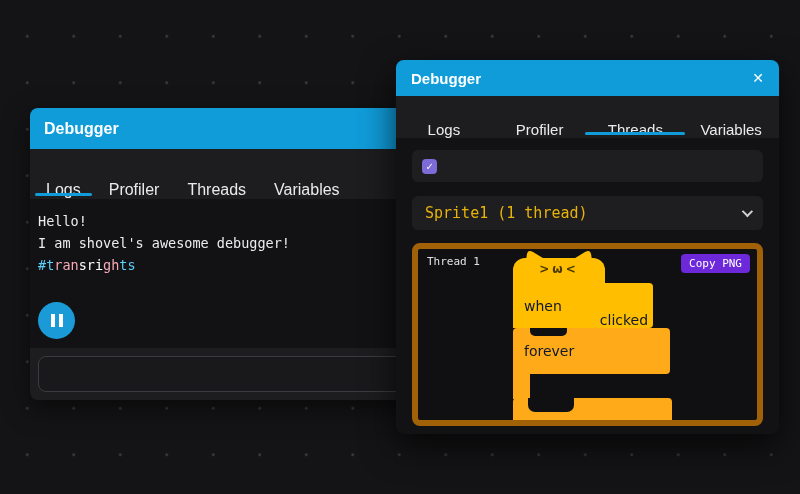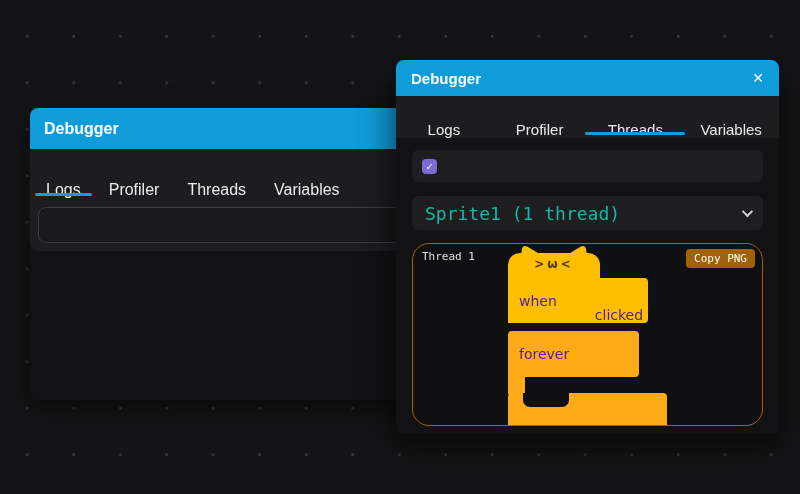--- a/index.html
+++ b/index.html
@@ -34,37 +34,37 @@
   .pause-btn i { display:block; width:4px; height:13px; background:#fff; }
   .win-footer { height:52px; background:#1d1d20; border-radius:0 0 8px 8px; padding:8px; }
   .log-input { width:100%; height:36px; background:#19191b; border:1px solid #3c3c40; border-radius:8px;
     color:#eee; font-family:"DejaVu Sans Mono", monospace; font-size:13px; padding:0 10px; outline:none; }
   .rcontent { flex:1; padding:12px 16px 0 16px; display:flex; flex-direction:column; }
   .row { background:#1e1e21; border-radius:6px; display:flex; align-items:center;
     font-family:"DejaVu Sans Mono", monospace; color:#d9d9d9; }
   .row-check { height:32px; padding:0 10px; margin-bottom:14px; font-size:12px; cursor:pointer; }
   .checkbox { width:15px; height:15px; border-radius:4px; background:#7d6bd8; color:#fff;
     display:flex; align-items:center; justify-content:center; font-size:11px; margin-right:13px; flex:none; }
-  .row-drop { height:34px; padding:0 13px; margin-bottom:13px; font-size:18px; color:#14b8a6; cursor:pointer; }
+  .row-drop { height:34px; padding:0 13px; margin-bottom:13px; font-size:15px; color:#eab308; cursor:pointer; }
   .chev { margin-left:auto; width:8px; height:8px; border-right:2px solid #d0d0d0; border-bottom:2px solid #d0d0d0;
     transform:rotate(45deg) translateY(-2px); }
-  .preview { position:relative; height:183px; background:#101012; border:1px solid #a16207;
-    border-radius:17px; overflow:hidden; font-family:"DejaVu Sans Mono", monospace; }
+  .preview { position:relative; height:183px; background:#101012; border:6px solid #a16207;
+    border-radius:8px; overflow:hidden; font-family:"DejaVu Sans Mono", monospace; }
   .thread-label { position:absolute; left:9px; top:6px; font-size:11px; color:#e2e2e2; }
-  .copy-btn { position:absolute; right:7px; top:5px; background:#a16207; border-radius:4px;
+  .copy-btn { position:absolute; right:7px; top:5px; background:#6d28d9; border-radius:4px;
     padding:3px 8px; font-size:11px; color:#fff; cursor:pointer; }
   
-  .blk { position:absolute; color:#4c1d95; font-family:"DejaVu Sans", "Liberation Sans", sans-serif;
+  .blk { position:absolute; color:#0f172a; font-family:"DejaVu Sans", "Liberation Sans", sans-serif;
     font-size:14px; font-weight:500; display:flex; align-items:center; }
   .cat-head { left:95px; top:9px; width:92px; height:26px; background:#ffbf00; border-radius:12px 12px 0 0; }
   .cat-face { left:95px; top:13px; width:92px; justify-content:center; font-size:12px; font-weight:bold;
     letter-spacing:3px; color:#4d3a00; }
   .hat-body { left:95px; top:34px; width:140px; height:45px; background:#ffbf00; border-radius:0 4px 4px 0; }
   .hat-body .w1 { margin-left:11px; } .hat-body .w2 { margin-left:38px;margin-top:28px; }
-  .forever-bar { left:95px; top:87px; width:131px; height:46px; background:#ffab19; border-radius:4px 4px 4px 0; padding-left:11px; }
+  .forever-bar { left:95px; top:79px; width:157px; height:46px; background:#ffab19; border-radius:4px 4px 4px 0; padding-left:11px; }
   .notch-top { position:absolute; left:112px; top:79px; width:37px; height:8px; background:#101012; border-radius:0 0 5px 5px; }
   .spine { position:absolute; left:95px; top:125px; width:17px; height:25px; background:#ffab19; }
   .arm { position:absolute; left:95px; top:149px; width:159px; height:40px; background:#ffab19; border-radius:4px 4px 0 0; }
   .notch-arm { position:absolute; left:110px; top:149px; width:46px; height:14px; background:#101012; border-radius:0 0 7px 7px; }
   .ears { position:absolute; left:95px; top:0; }
 </style>
 </head>
 <body>
 
 <div class="stage">
@@ -79,20 +79,31 @@
         </div>
       <div class="tab">
           <span>Profiler</span>
         </div>
       <div class="tab">
           <span>Threads</span>
         </div>
       <div class="tab">
           <span>Variables</span>
         </div>
+    </div>
+    <div class="logbody">
+      <div>Hello!</div>
+      <div>I am shovel's awesome debugger!</div>
+      <div><span style="color: rgb(91, 206, 250);">#t</span><span style="color: rgb(245, 169, 184);">ran</span><span style="color: rgb(255, 255, 255);">sri</span><span style="color: rgb(245, 169, 184);">gh</span><span style="color: rgb(91, 206, 250);">ts</span></div>
+      <div class="pause-btn">
+        <span style="display:flex;gap:4px;">
+            <i></i>
+            <i></i>
+          </span>
+      </div>
     </div>
     <div class="win-footer">
       <input class="log-input" type="text" placeholder="" style="">
     </div>
   </div>
 
   <div class="win win-right">
     <div class="titlebar">
       <span>Debugger</span>
       <span class="close-btn">✕</span>

